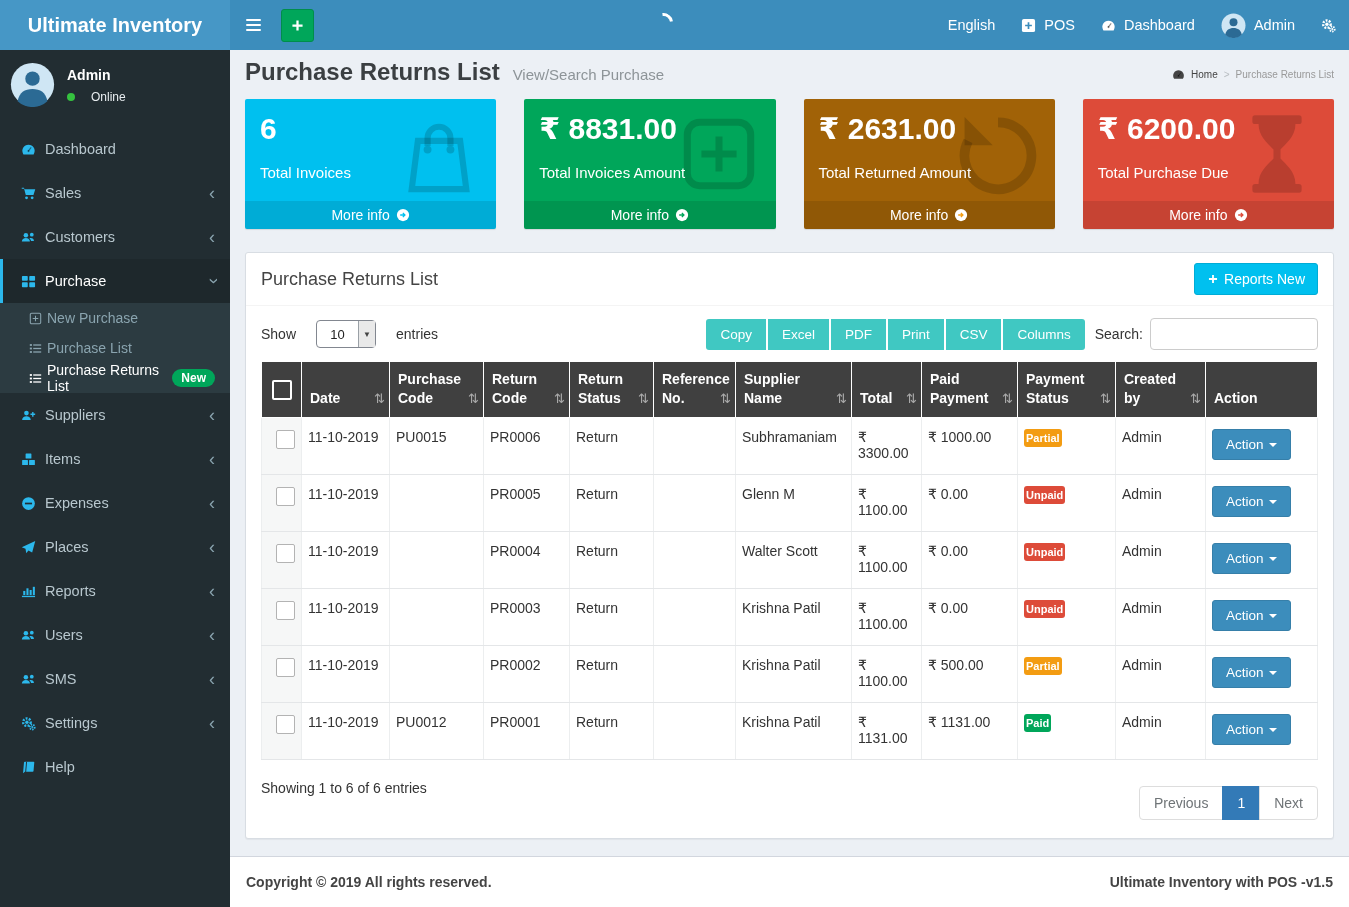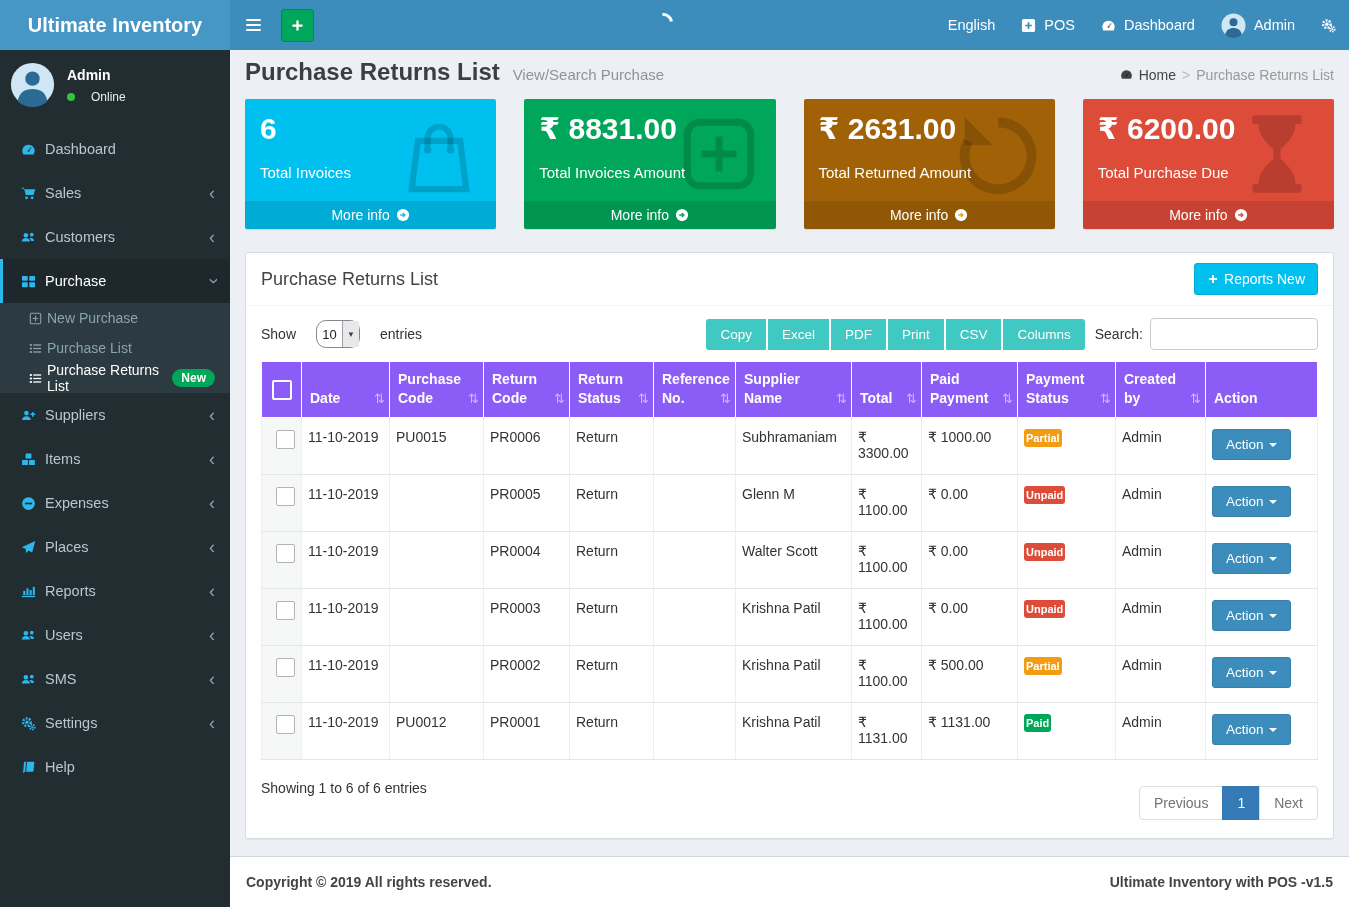--- a/index.html
+++ b/index.html
@@ -40,21 +40,21 @@
   .tv-item.active{color:#fff}
   .tv-icn{width:23px;font-size:13px;color:inherit;flex:none}
   .new-badge{background:#00a65a;color:#fff;font-size:12px;font-weight:bold;padding:2px 9px;border-radius:9px;margin-left:12px}
 
   
   .main{position:absolute;left:230px;top:50px;right:0;bottom:0;display:flex;flex-direction:column;background:#ecf0f5}
   .content{flex:1;padding:8px 15px 0;overflow:hidden}
   .content-header{display:flex;justify-content:space-between;margin-bottom:13px}
   .ph-title{font-size:24px;color:#3b3f42;font-weight:600}
   .ph-sub{font-size:15px;color:#8d9498;margin-left:9px}
-  .breadcrumb{display:flex;align-items:center;gap:6px;font-size:14px;margin-top:5px}
+  .breadcrumb{display:flex;align-items:center;gap:6px;font-size:10px;margin-top:5px}
   .bc-icn{font-size:13px;color:#444}
   .bc-home{color:#444;cursor:pointer}
   .bc-sep{color:#b8bdc1}
   .bc-current{color:#999}
 
   
   .info-row{display:flex;gap:28px;margin-bottom:23px}
   .info-box{flex:1;height:130px;position:relative;border-radius:2px;color:#fff;box-shadow:0 1px 1px rgba(0,0,0,.1);overflow:hidden}
   .ib-value{font-size:30px;font-weight:bold;padding:13px 15px 0;line-height:1.15;position:relative;z-index:1}
   .ib-label{font-size:15px;padding:17px 15px 0;position:relative;z-index:1}
@@ -65,35 +65,35 @@
 
   
   .box{background:#fff;border:1px solid #d8dde3;border-radius:3px;box-shadow:0 1px 1px rgba(0,0,0,.05)}
   .box-header{display:flex;align-items:center;justify-content:space-between;padding:10px 15px;border-bottom:1px solid #f4f4f4}
   .box-title{font-size:18px;color:#444}
   .btn-create{background:#00c0ef;border:1px solid #00acd6;color:#fff;font-size:14px;padding:7px 12px;border-radius:3px;display:inline-flex;align-items:center;gap:5px;cursor:pointer;font-family:inherit}
   .btn-create .icn{font-size:12px}
   .box-body{padding:12px 15px 18px}
   .table-controls{display:flex;align-items:center;margin-bottom:11px}
   .length{display:flex;align-items:center;gap:20px;color:#333}
-  .dt-select{width:44px;height:28px;border:1px solid #828790;border-radius:10px;background:#fff;display:flex;align-items:stretch;cursor:pointer}
+  .dt-select{width:60px;height:28px;border:1px solid #828790;border-radius:4px;background:#fff;display:flex;align-items:stretch;cursor:pointer}
   .dt-select-val{flex:1;display:flex;align-items:center;justify-content:center;font-size:13px;color:#222}
   .dt-select-arrow{width:17px;border-left:1px solid #9aa0a6;background:#e9e9e9;display:flex;align-items:center;justify-content:center;font-size:8px;color:#444}
   .spacer{flex:1}
   .dt-btn{background:#40c8c2;color:#fff;border:none;font-size:13.5px;padding:8px 14px;margin-left:2px;cursor:pointer;font-family:inherit}
   .dt-btn:first-child{margin-left:0;border-radius:3px 0 0 3px}
   .dt-btn:last-child{border-radius:0 3px 3px 0}
   .search{display:flex;align-items:center;gap:7px;margin-left:10px;color:#333}
   .search input{width:168px;height:32px;border:1px solid #ccc;border-radius:4px;padding:0 10px;font-size:14px;font-family:inherit}
 
   
   .data-table{width:100%;border-collapse:collapse;table-layout:fixed;font-size:14px;color:#333}
   .c-cb{width:40px}.c-date{width:88px}.c-pcode{width:94px}.c-rcode{width:86px}.c-rstatus{width:84px}
   .c-ref{width:82px}.c-supplier{width:116px}.c-total{width:70px}.c-paid{width:96px}.c-pstatus{width:98px}.c-created{width:90px}
-  thead th{background:#8b5cf6;color:#fff;font-weight:bold;text-align:left;vertical-align:bottom;height:56px;padding:8px 17px 9px 8px;border:1px solid #fff;position:relative;line-height:1.35;cursor:pointer}
+  thead th{background:#404040;color:#fff;font-weight:bold;text-align:left;vertical-align:bottom;height:56px;padding:8px 17px 9px 8px;border:1px solid #fff;position:relative;line-height:1.35;cursor:pointer}
   th.cb-th{vertical-align:middle;padding:8px;cursor:default}
   .sorter{position:absolute;right:4px;bottom:9px;font-size:13px;font-weight:normal;color:rgba(255,255,255,.55)}
   .cbx-h{display:block;width:20px;height:20px;border:2px solid #fff;border-radius:2px;margin-left:2px;cursor:pointer}
   tbody tr{height:57px}
   tbody td{background:#fff;border:1px solid #eceeef;border-bottom:1px solid #e4e6e8;padding:11px 6px;vertical-align:top}
   td.cb-td{background:#f6f7f7}
   .cbx{display:block;width:19px;height:19px;border:1px solid #b3b3b3;border-radius:2px;background:#fff;margin:1px 0 0 8px;cursor:pointer}
   .nowrap{white-space:nowrap}
   .badge{color:#fff;font-size:11px;font-weight:bold;padding:3px 2px;border-radius:3px;display:inline-block}
   .btn-action{background:#3c8dbc;border:1px solid #367fa9;color:#fff;font-size:13.5px;padding:7px 13px;border-radius:3px;cursor:pointer;display:inline-flex;align-items:center;font-family:inherit}

